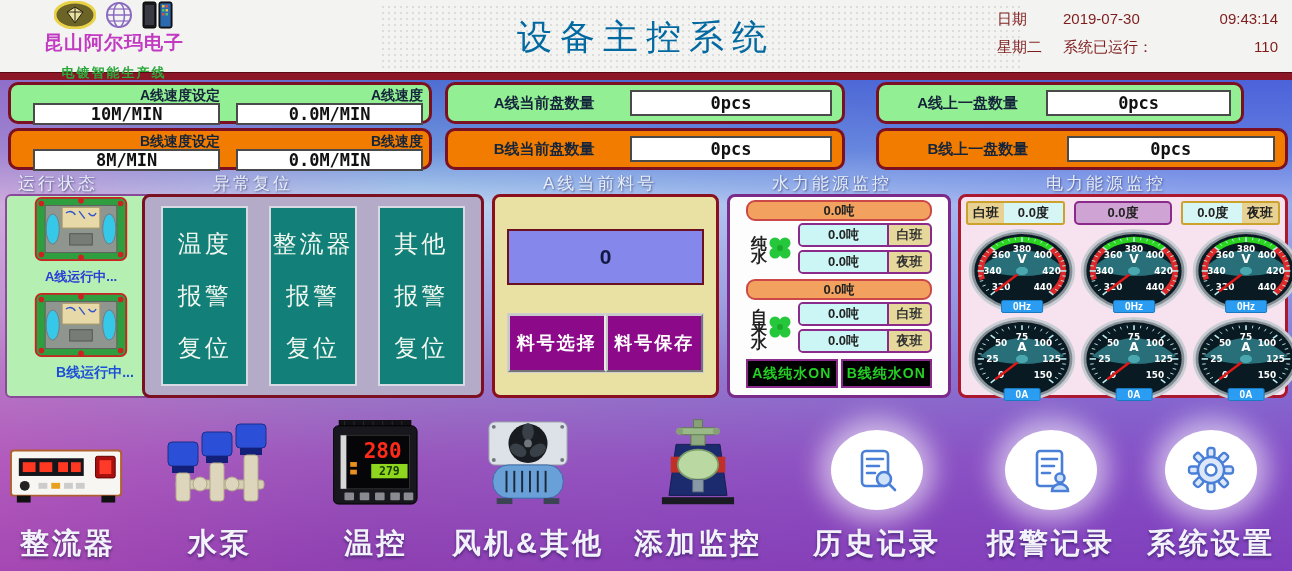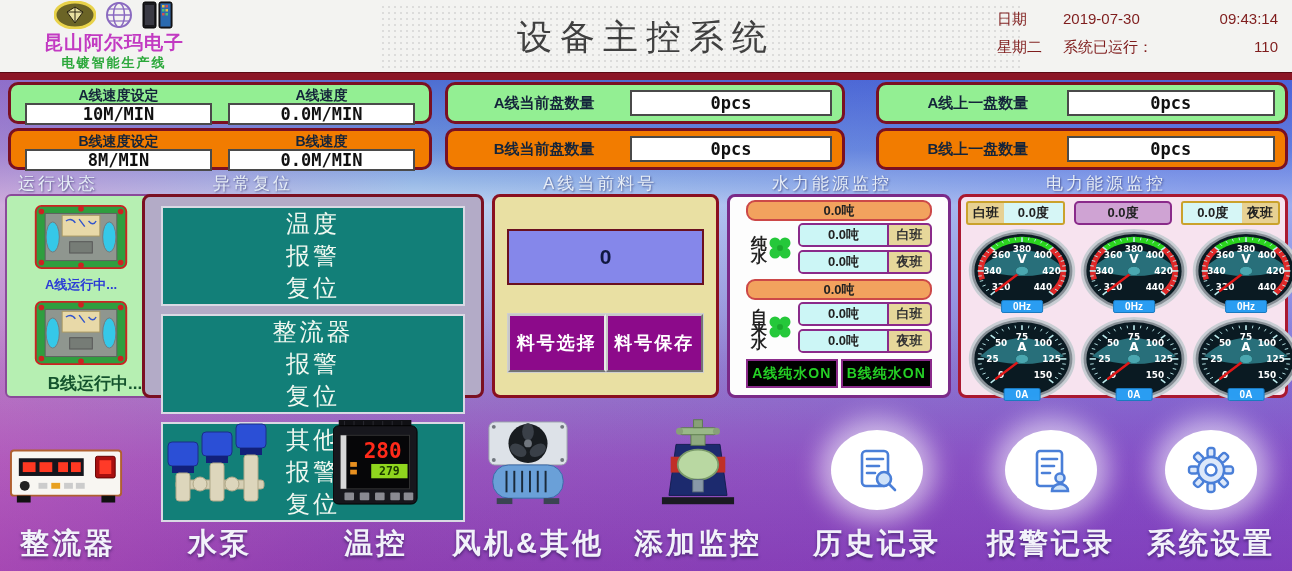--- a/index.html
+++ b/index.html
@@ -11,58 +11,58 @@
       linear-gradient(180deg,#4e6ed2 80px,#6d92dc 150px,#9dbde8 185px,#bdd3f0 205px,#a9aade 300px,#9b86cc 370px,#9a5fc0 460px,#8c48b4 571px);
   }
 
   
   .header { position:absolute; left:0; top:0; width:1292px; height:72px; background:#f3f3f1; }
   .header::after { content:""; position:absolute; left:380px; right:270px; top:4px; bottom:4px;
     background:radial-gradient(circle,#c4c4c4 1px,transparent 1.4px); background-size:6px 6px; opacity:.5; }
   .logo { position:absolute; left:14px; top:2px; width:200px; z-index:2; }
   .logo-icons { display:flex; gap:8px; align-items:center; height:30px; justify-content:center; }
   .logo-title { color:#c23ac2; font-weight:bold; font-size:19px; letter-spacing:1px; text-align:center; line-height:22px; }
-  .logo-sub { color:#2ba83a; font-weight:bold; font-size:13px; letter-spacing:2px; text-align:center; }
+  .logo-sub { color:#2ba83a; font-weight:bold; font-size:13px; letter-spacing:2px; text-align:center;margin-top:10px; }
   .app-title { position:absolute; left:0; right:0; top:14px; text-align:center; z-index:2;
-    font-family:"DejaVu Serif", serif; font-size:35px; color:#404040; letter-spacing:8px; }
+    font-family:"DejaVu Serif", serif; font-size:35px; color:#0369a1; letter-spacing:8px; }
   .dt { position:absolute; right:10px; top:10px; width:285px; z-index:2; color:#7f1d1d; font-size:15px; }
   .dt-row { display:grid; grid-template-columns:66px 125px 90px; margin-bottom:9px; }
   .dt-row span:last-child { text-align:right; }
   .divider { position:absolute; left:0; top:72px; width:1292px; height:8px; background:#8b1626; border-top:1px solid #5a0a14; }
 
   
   .main { position:absolute; left:0; top:80px; width:1292px; height:491px; }
   .panel { border:3px solid #7a1022; border-radius:10px; }
   .tone-green { background:#93ef93; }
   .tone-orange { background:#f27c00; }
   .vbox { background:#fff; border:2px solid #4a4a4a; font-family:"DejaVu Sans Mono", monospace;
     font-weight:bold; font-size:17px; color:#111; display:flex; align-items:center; justify-content:center; }
 
   .speed-group { position:absolute; left:8px; top:2px; width:424px; }
   .speed-panel { height:42px; display:flex; padding:2px 6px; margin-bottom:4px; }
-  .speed-col { flex:1; display:flex; flex-direction:column; align-items:center; }
+  .speed-col { flex:1; display:flex; flex-direction:column; align-items:flex-end; }
   .speed-label { font-size:14px; font-weight:bold; color:#14243a; line-height:16px; }
   .speed-col .vbox { width:92%; height:22px; }
 
   .count-panel { position:absolute; height:42px; display:flex; align-items:center; padding:0 10px; }
   .count-label { flex:1; text-align:center; font-size:15px; font-weight:bold; color:#14243a; }
   .count-panel .vbox { flex:1.15; height:26px; }
 
   .sec-h { position:absolute; top:92px; font-size:17px; color:#e6edf6; letter-spacing:3px;
     text-shadow:1px 1px 2px rgba(20,20,80,.55); }
 
   
   .status-panel { position:absolute; left:5px; top:114px; width:152px; height:204px;
-    background:#b6efb2; border:2px solid #8a4a9a; border-radius:6px; text-align:center; padding-top:8px; }
+    background:#b6efb2; border:2px solid #8a4a9a; border-radius:6px; text-align:center; }
   .status-line-a { color:#2b3bd6; font-weight:bold; font-size:13px; margin:2px 0 6px; }
-  .status-line-b { color:#14532d; font-weight:bold; font-size:17px; margin-top:2px;margin-left:28px; }
+  .status-line-b { color:#1d4ed8; font-weight:bold; font-size:14px; margin-top:2px;margin-left:28px; }
 
   
   .reset-panel { position:absolute; left:142px; top:114px; width:342px; height:204px;
-    background:#b3abc7; border:3px solid #7a1022; border-radius:8px; display:flex; padding:9px 16px; gap:8px;flex-direction:column; }
+    background:#b3abc7; border:3px solid #7a1022; border-radius:8px; display:flex; padding:9px 16px; gap:21px; }
   .reset-btn { flex:1; background:#127f78; border:2px solid #d9d9e4; color:#f0f8f0; cursor:pointer;
     display:flex; flex-direction:column; justify-content:space-evenly; align-items:center;
     font-size:24px; letter-spacing:3px; }
 
   
   .material-panel { position:absolute; left:492px; top:114px; width:227px; height:204px;
     background:#e9e0a3; border:3px solid #8a1020; border-radius:8px; padding:10px 12px 0; }
   .material-display { margin-top:22px; height:56px; background:#8587ea; border:2px solid #6a1020;
     display:flex; align-items:center; justify-content:center; font-size:21px; font-weight:bold; color:#101840; }
   .material-btns { margin-top:28px; display:flex; border:1px solid #cfcfcf; }
@@ -198,21 +198,21 @@
 
     <div class="panel tone-green count-panel" style="left:445px; top:2px; width:400px;">
       <div class="count-label">A线当前盘数量</div>
       <div class="vbox">0pcs</div>
     </div>
     <div class="panel tone-orange count-panel" style="left:445px; top:48px; width:400px;">
       <div class="count-label">B线当前盘数量</div>
       <div class="vbox">0pcs</div>
     </div>
 
-    <div class="panel tone-green count-panel" style="left:876px; top:2px; width:412px;">
+    <div class="panel tone-green count-panel" style="left:876px; top:2px; width:368px;">
       <div class="count-label">A线上一盘数量</div>
       <div class="vbox">0pcs</div>
     </div>
     <div class="panel tone-orange count-panel" style="left:876px; top:48px; width:412px;">
       <div class="count-label">B线上一盘数量</div>
       <div class="vbox">0pcs</div>
     </div>
 
     <div class="sec-h" style="left:18px;">运行状态</div>
     <div class="sec-h" style="left:213px;">异常复位</div>

